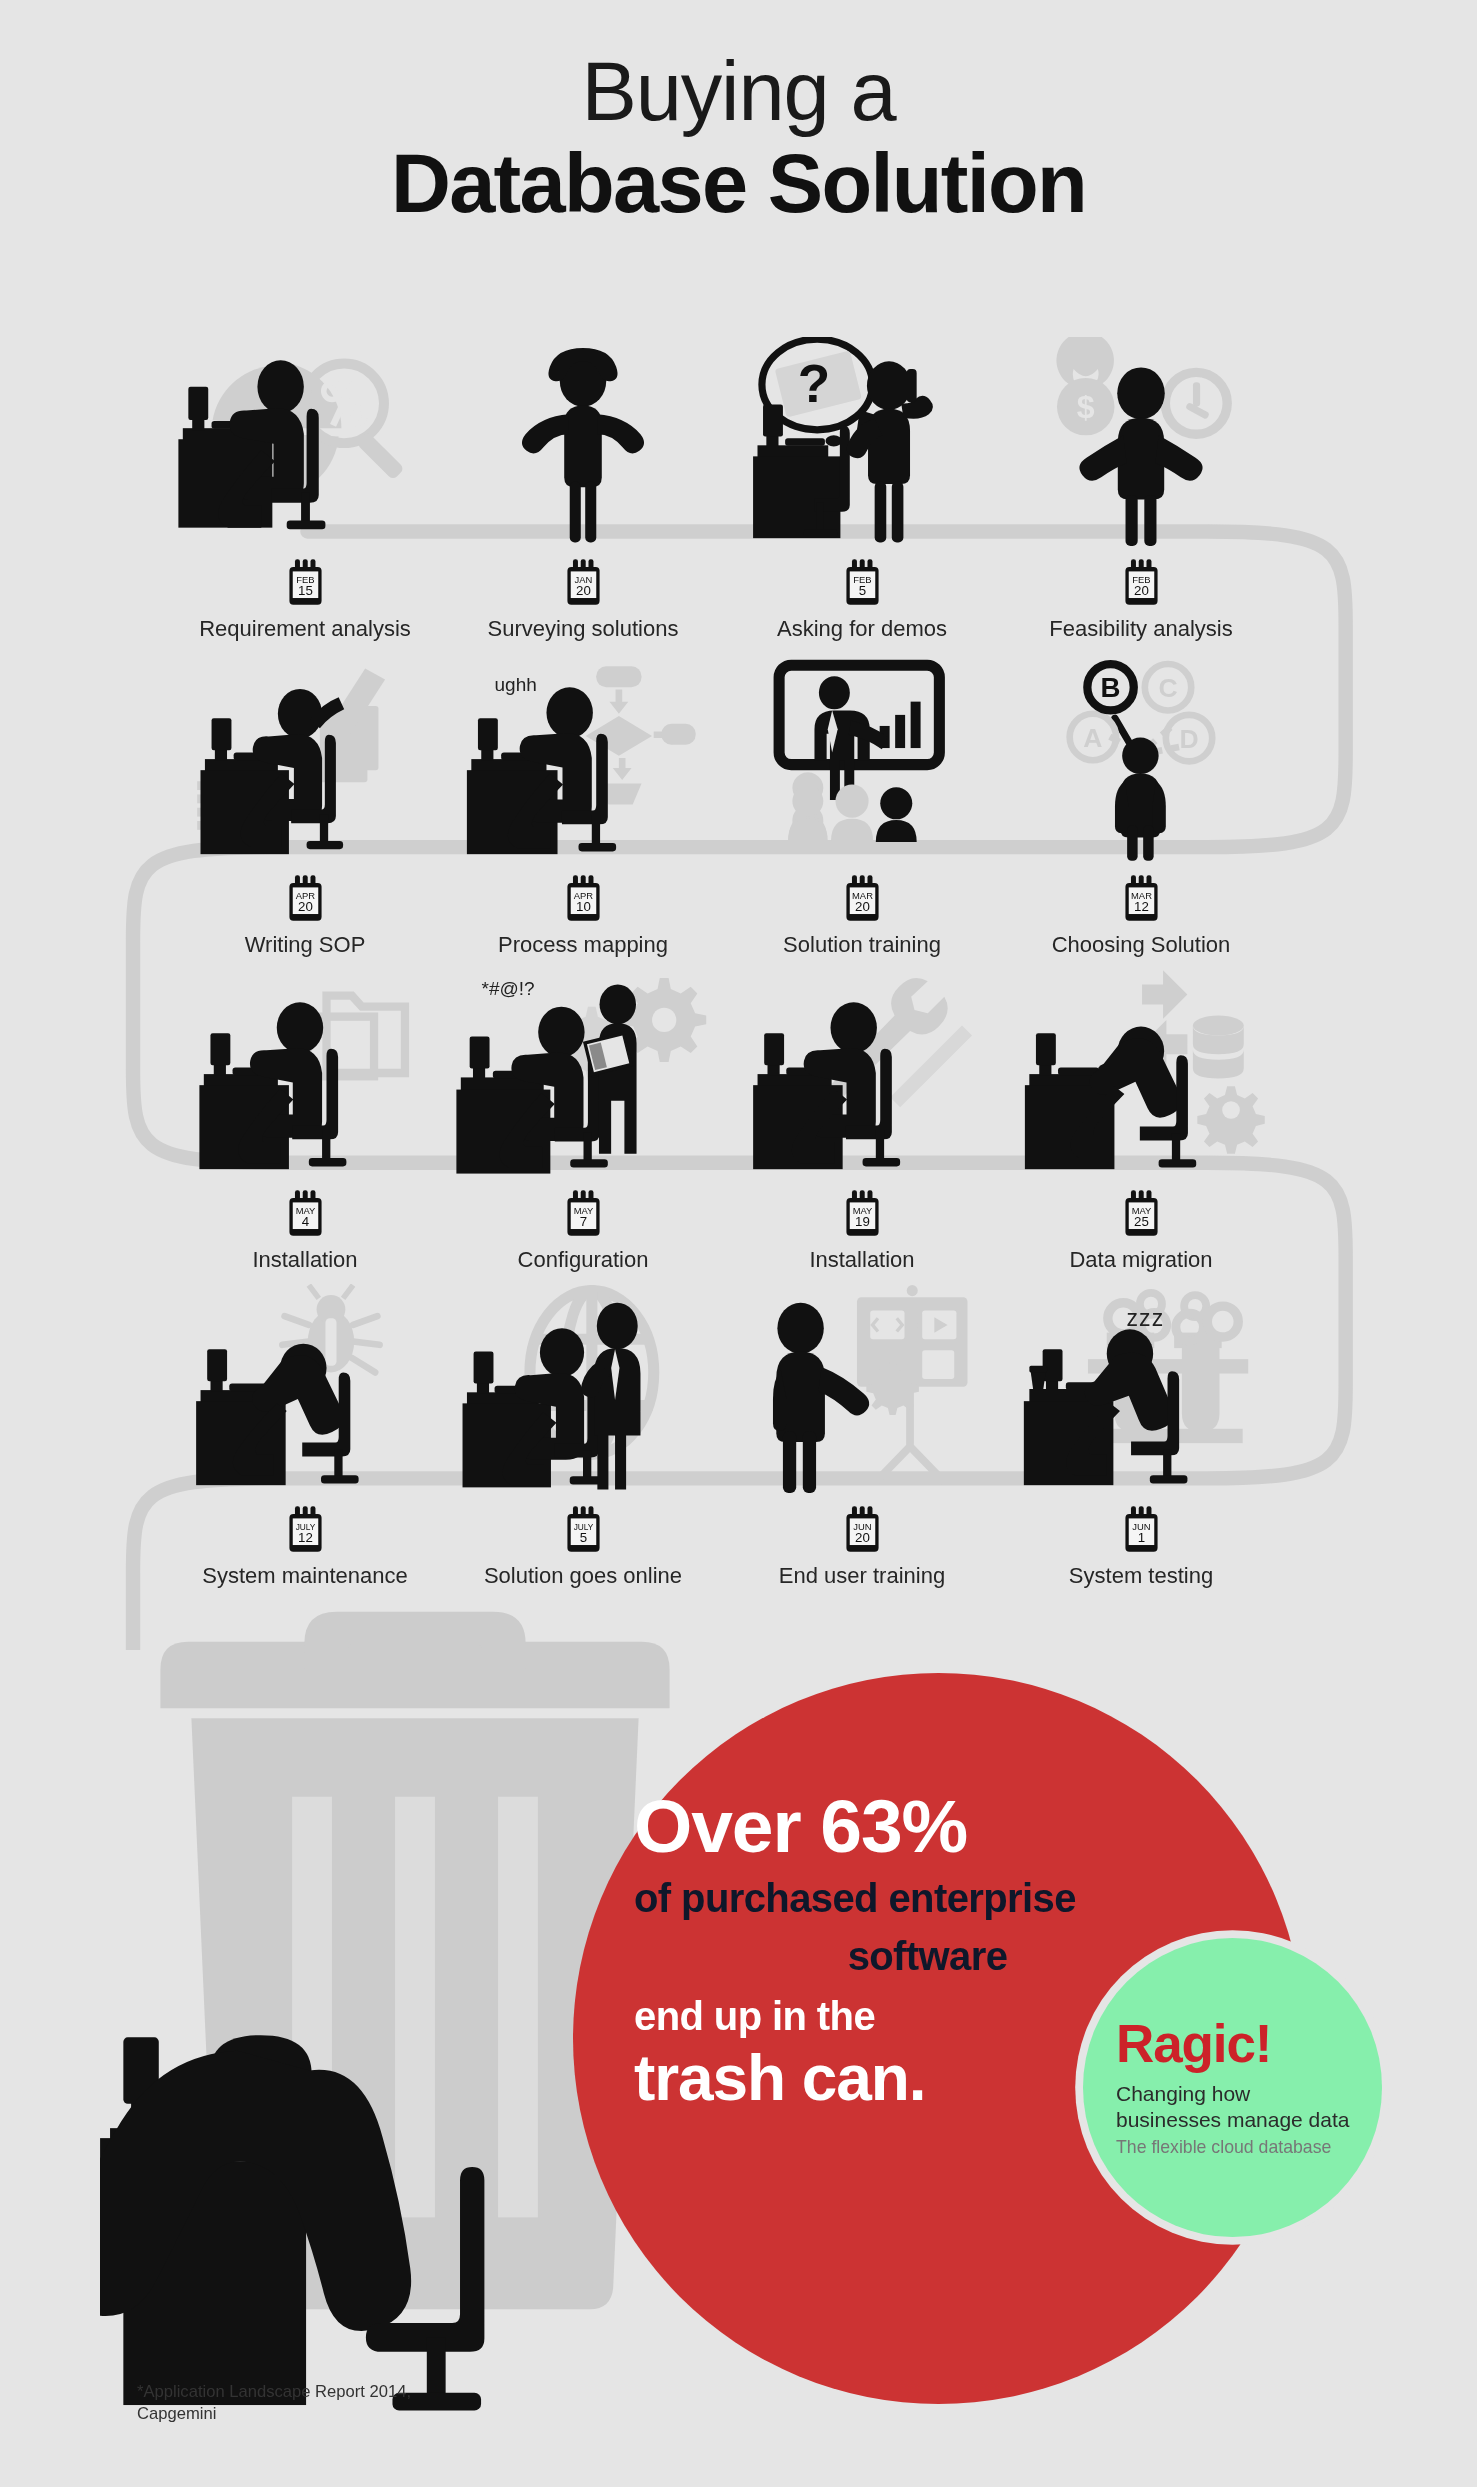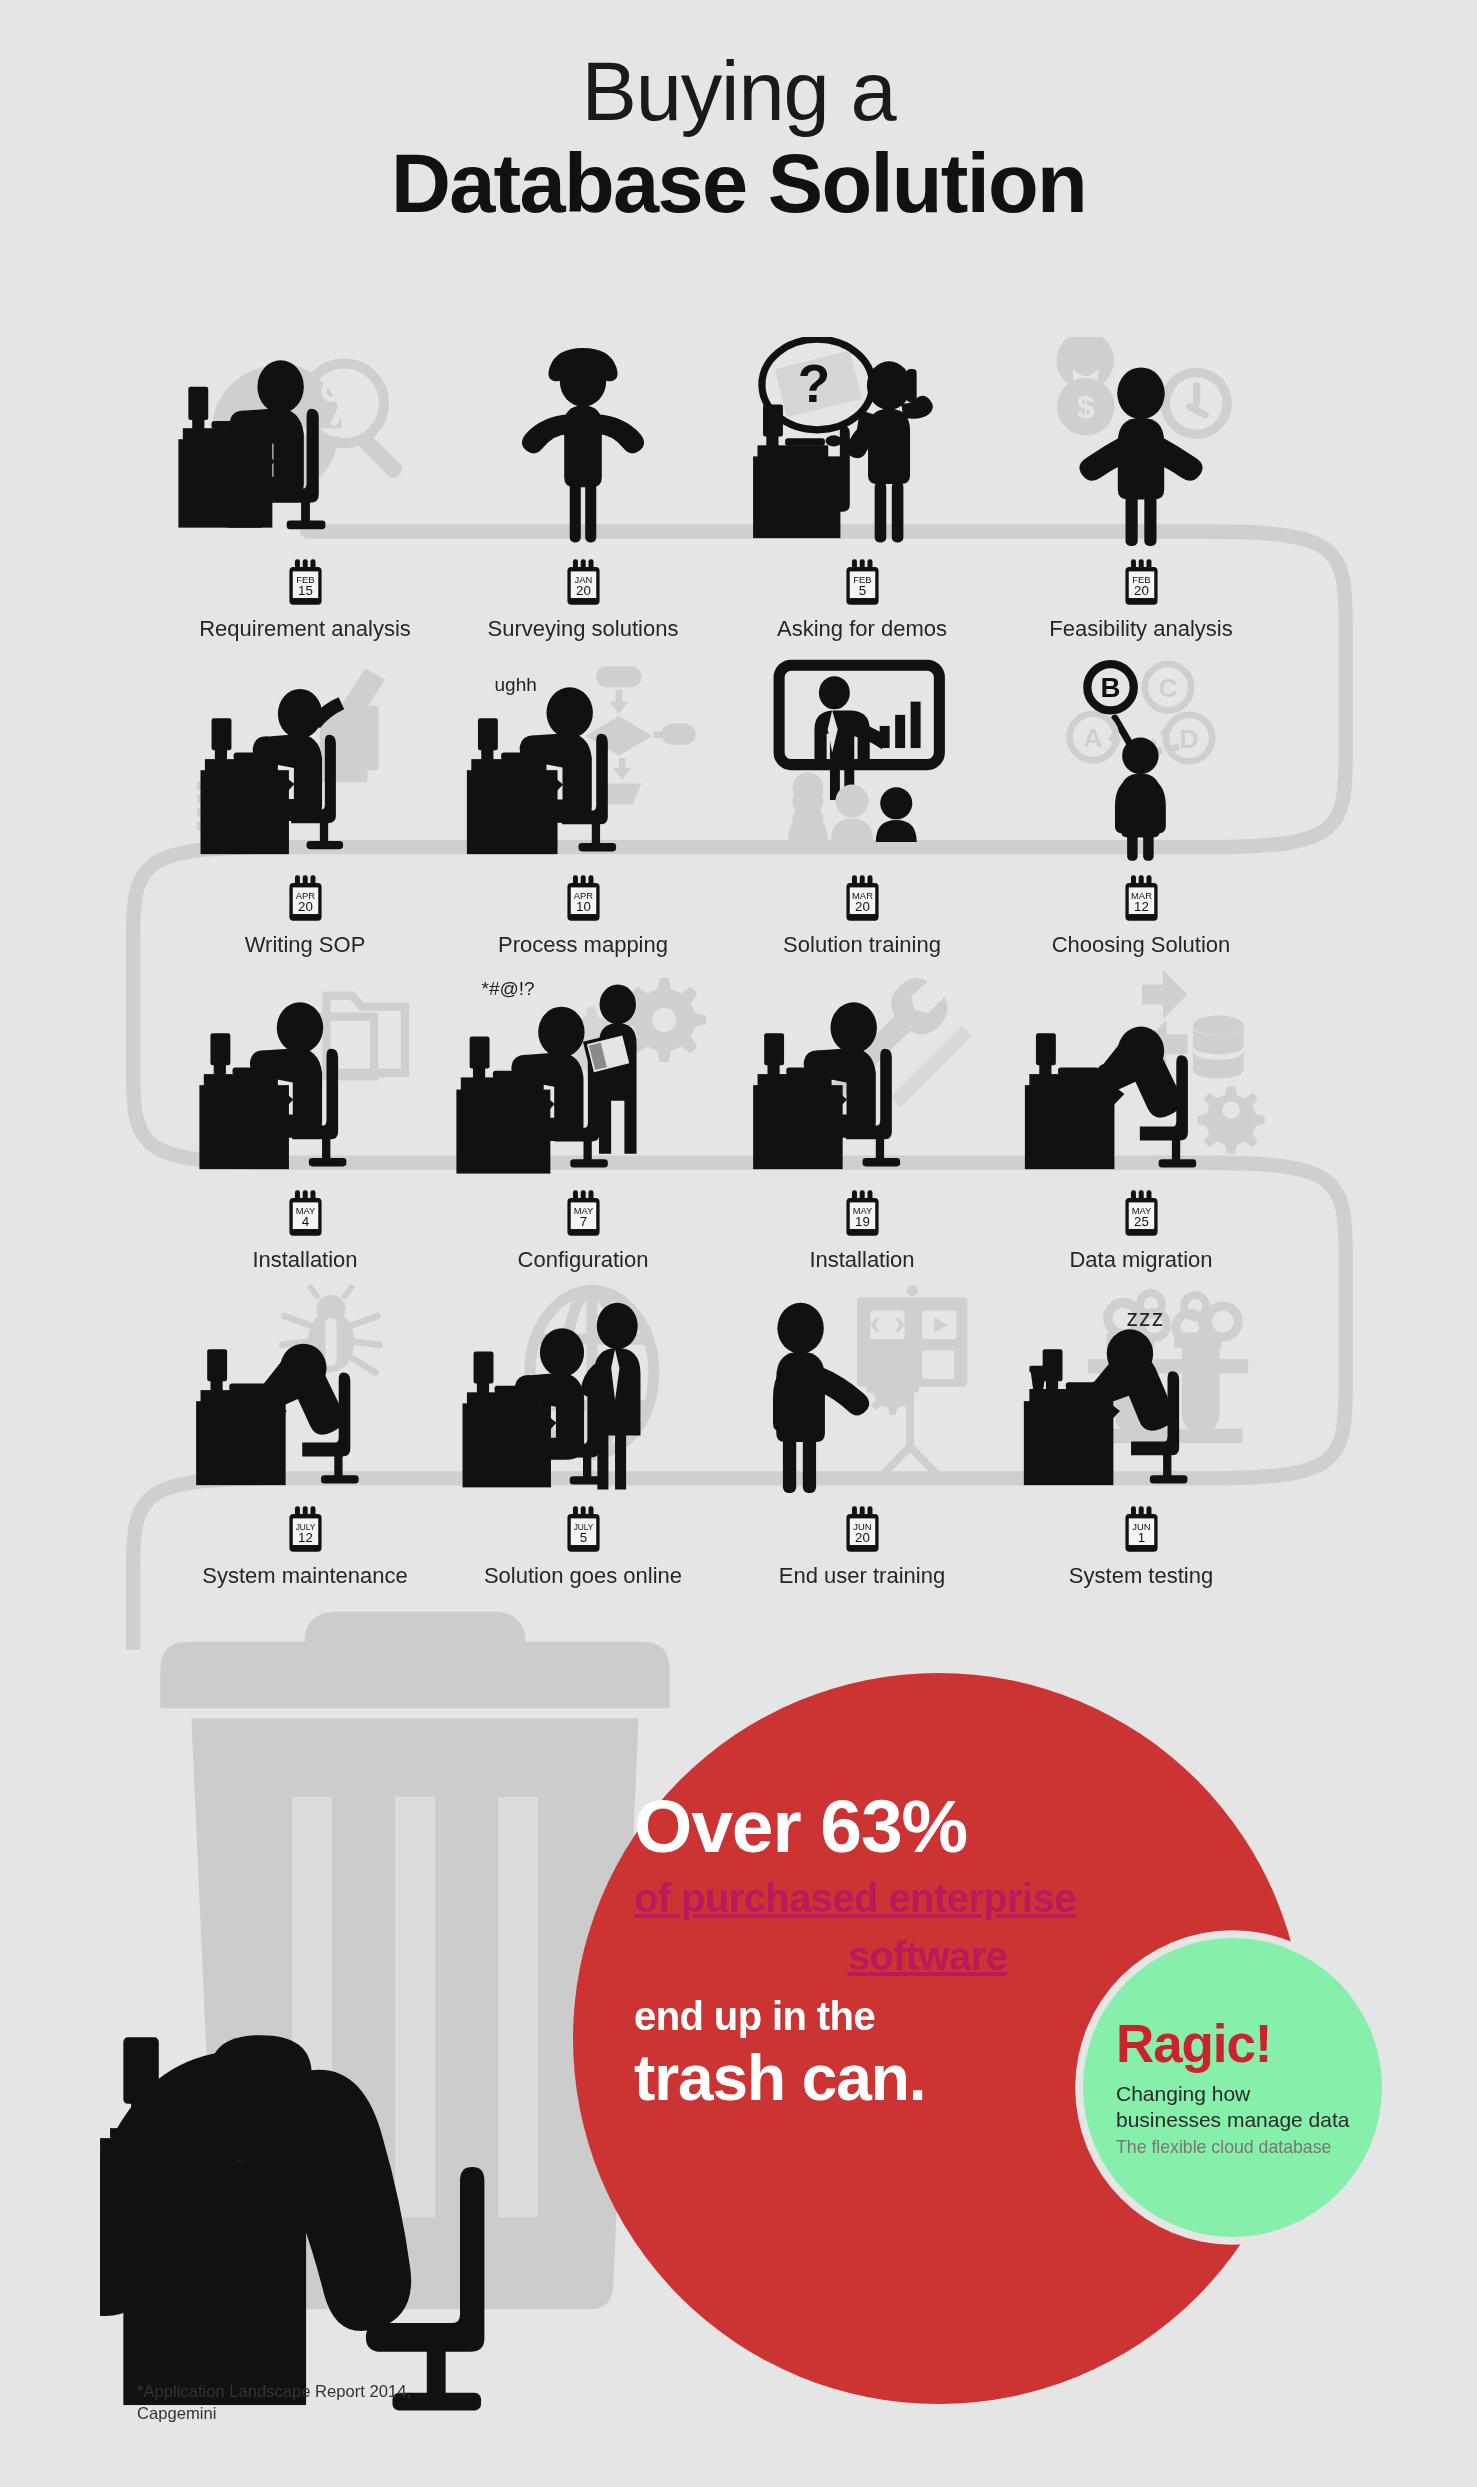--- a/index.html
+++ b/index.html
@@ -74,21 +74,21 @@
     position:absolute;left:573px;top:78px;width:731px;height:731px;
     border-radius:50%;background:#cc3333;
   }
   .red-text{
     position:absolute;left:634px;top:194px;width:587px;
   }
   .stat-head{
     font-size:75px;line-height:1.0;font-weight:700;color:#ffffff;letter-spacing:-1.1px;
   }
   .stat-sub{
-    font-size:40px;line-height:1.12;font-weight:700;color:#be185d;margin-top:12.2px;letter-spacing:-0.6px;text-decoration:underline;
+    font-size:40px;line-height:1.12;font-weight:700;color:#0f172a;margin-top:12.2px;letter-spacing:-0.6px;
   }
   .stat-mid{
     font-size:40px;line-height:1.12;font-weight:700;color:#ffffff;margin-top:15.5px;letter-spacing:-0.6px;
   }
   .stat-big{
     font-size:64px;line-height:1.0;font-weight:700;color:#ffffff;margin-top:6.6px;letter-spacing:-1.1px;
   }
 
   .logo-circle{
     position:absolute;left:1083px;top:343px;width:299px;height:299px;

